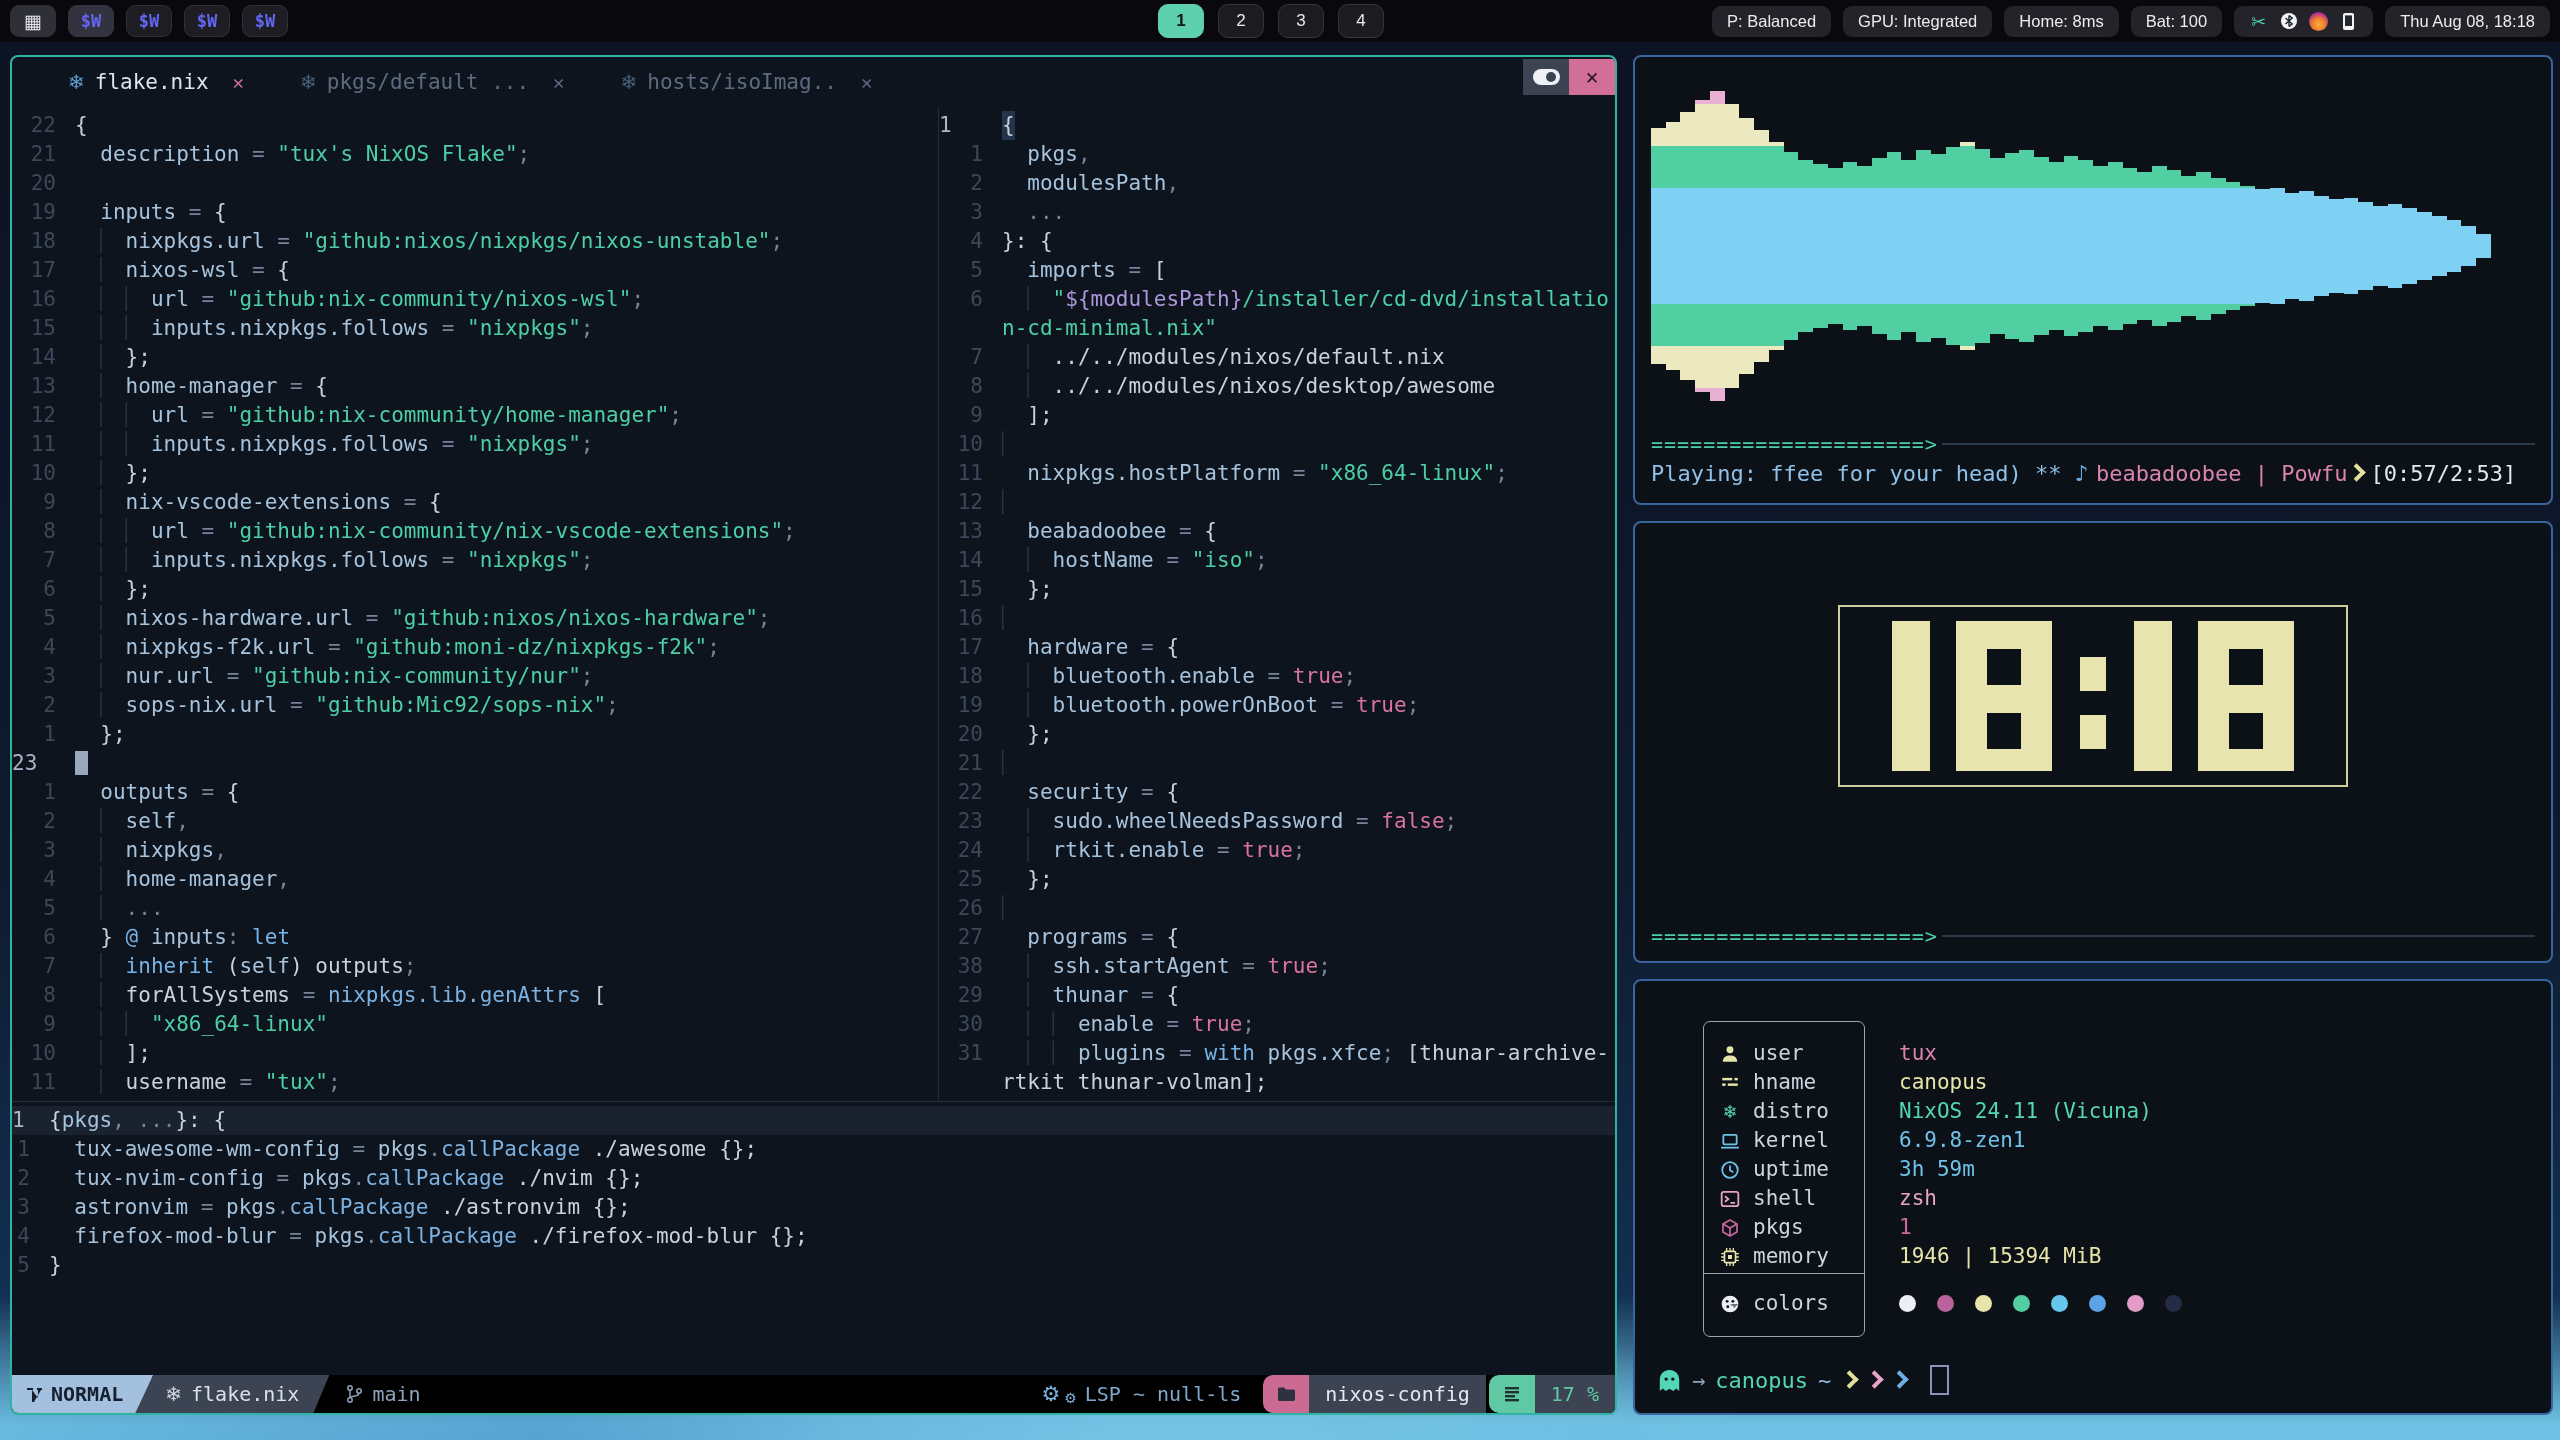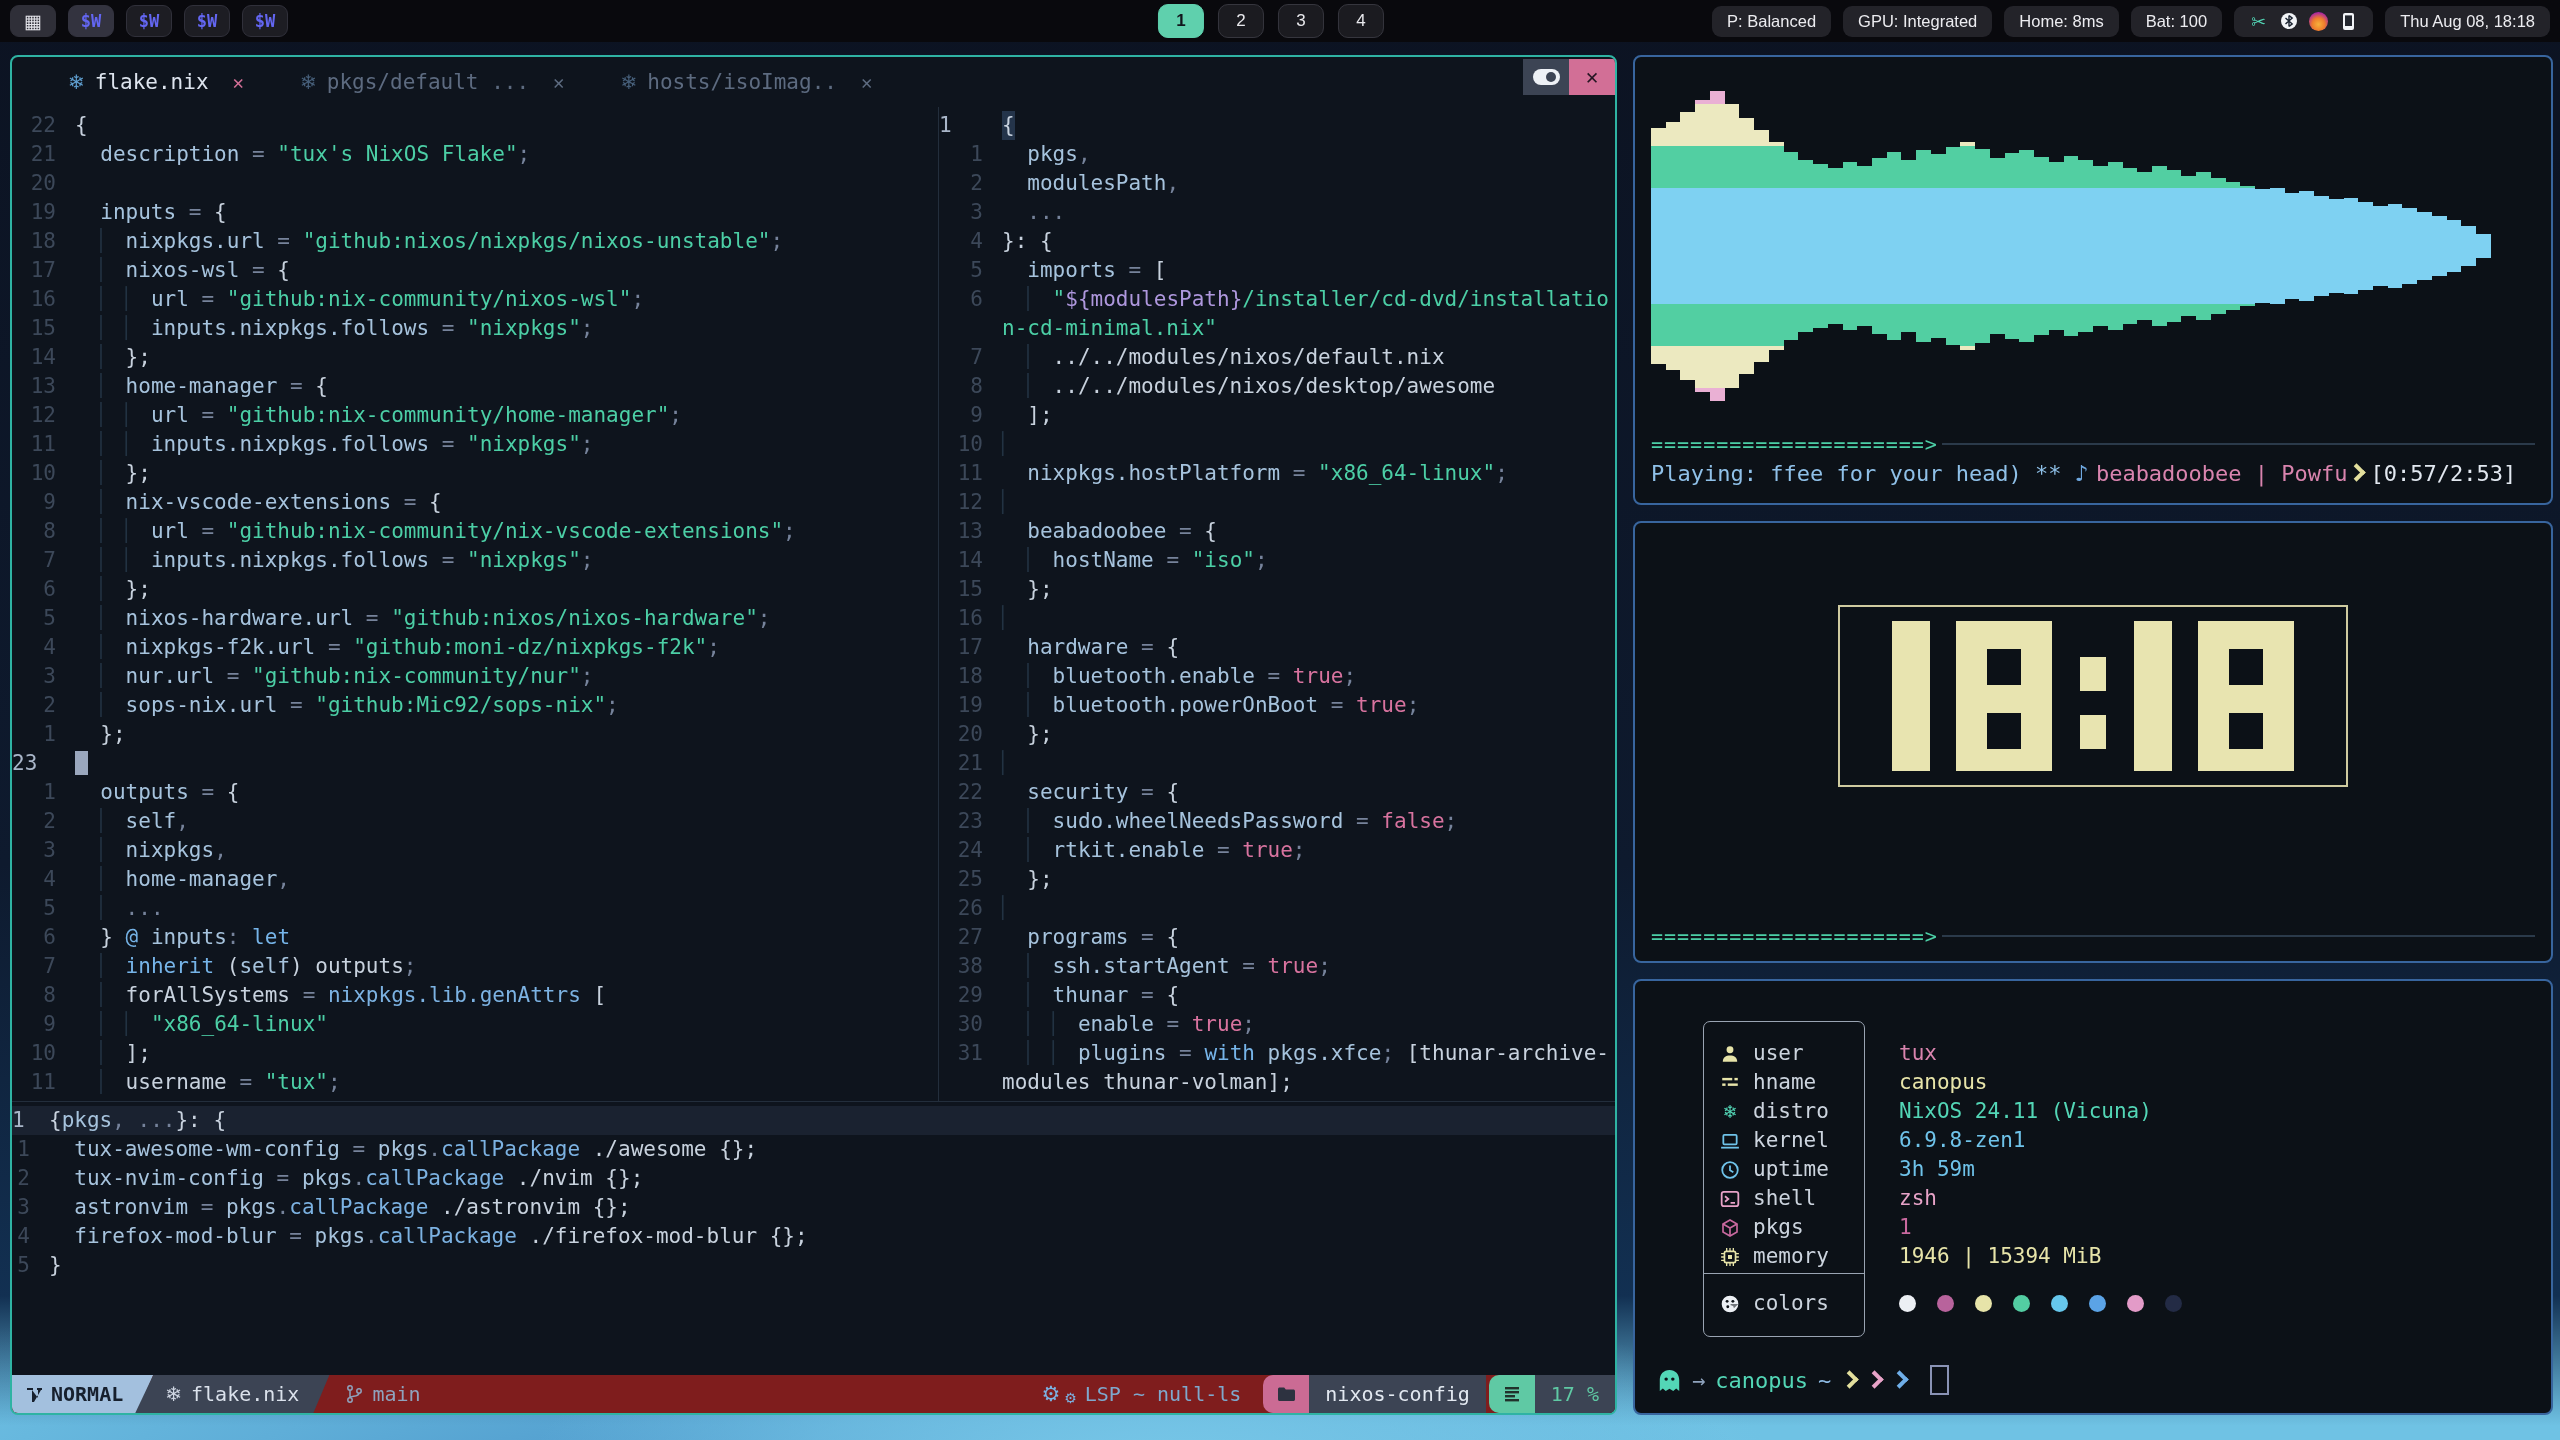--- a/index.html
+++ b/index.html
@@ -46,21 +46,21 @@
   .cl{height:29px;line-height:29px;white-space:pre;font-size:21px;display:flex;}
   .cl .gut{color:#3c4859;text-align:right;margin-right:19px;flex:none;}
   .cl .gut.br{color:#a9b6c9;text-align:left;}
   .cl.hl{background:#1a2230;}
   .seg{white-space:pre;}
   .c-w{color:#c8d2de;} .c-id{color:#a6c3dd;} .c-fn{color:#7cb2e2;} .c-op{color:#76839b;}
   .c-str{color:#4ccfa6;} .c-kw{color:#76b4e8;} .c-bo{color:#d8739f;} .c-in{color:#ae97dd;}
   .c-gd{color:#223242;} .c-sp{color:#c8d2de;} .c-mb{background:#24344a;}
   .cur-block{display:inline-block;width:13px;height:24px;background:#9aa7bd;margin-top:2px;}
   
-  .statusline{height:38px;background:#7f1d1d;display:flex;align-items:center;font-size:20px;position:relative;}
+  .statusline{height:38px;background:#000000;display:flex;align-items:center;font-size:20px;position:relative;}
   .sl-mode{background:#a3c0de;color:#17202e;font-weight:bold;height:38px;display:flex;align-items:center;gap:8px;padding:0 30px 0 14px;clip-path:polygon(0 0,100% 0,calc(100% - 16px) 100%,0 100%);}
   .sl-file{background:#3c4454;color:#dbe2ec;height:38px;display:flex;align-items:center;gap:9px;padding:0 30px 0 30px;margin-left:-18px;clip-path:polygon(18px 0,100% 0,calc(100% - 16px) 100%,0 100%);}
   .sl-file .snow{font-family:"DejaVu Sans",sans-serif;color:#cfd6e2;}
   .sl-branch{display:flex;align-items:center;gap:8px;color:#8fa3bd;margin-left:16px;}
   .sl-right{margin-left:auto;display:flex;align-items:center;height:38px;}
   .sl-lsp{color:#7fa8cc;display:flex;align-items:center;gap:8px;margin-right:22px;}
   .gear1{font-family:"DejaVu Sans",sans-serif;font-size:21px;color:#7cb2e2;}
   .gear2{font-family:"DejaVu Sans",sans-serif;font-size:14px;color:#7cb2e2;margin-left:-4px;margin-top:8px;}
   .cap{width:46px;height:38px;border-radius:10px 0 0 10px;display:flex;align-items:center;justify-content:center;}
   .cap.pink{background:#cb6b94;}
@@ -249,21 +249,21 @@
         <div class="cl"><span class="gut" style="width: 44px;">22</span><span class="seg c-sp">  </span><span class="seg c-id">security</span><span class="seg c-op"> = </span><span class="seg c-w">{</span></div>
         <div class="cl"><span class="gut" style="width: 44px;">23</span><span class="seg c-sp">  </span><span class="seg c-gd">▏</span><span class="seg c-sp"> </span><span class="seg c-id">sudo.wheelNeedsPassword</span><span class="seg c-op"> = </span><span class="seg c-bo">false</span><span class="seg c-op">;</span></div>
         <div class="cl"><span class="gut" style="width: 44px;">24</span><span class="seg c-sp">  </span><span class="seg c-gd">▏</span><span class="seg c-sp"> </span><span class="seg c-id">rtkit.enable</span><span class="seg c-op"> = </span><span class="seg c-bo">true</span><span class="seg c-op">;</span></div>
         <div class="cl"><span class="gut" style="width: 44px;">25</span><span class="seg c-sp">  </span><span class="seg c-w">};</span></div>
         <div class="cl"><span class="gut" style="width: 44px;">26</span><span class="seg c-gd">▏</span></div>
         <div class="cl"><span class="gut" style="width: 44px;">27</span><span class="seg c-sp">  </span><span class="seg c-id">programs</span><span class="seg c-op"> = </span><span class="seg c-w">{</span></div>
         <div class="cl"><span class="gut" style="width: 44px;">38</span><span class="seg c-sp">  </span><span class="seg c-gd">▏</span><span class="seg c-sp"> </span><span class="seg c-id">ssh.startAgent</span><span class="seg c-op"> = </span><span class="seg c-bo">true</span><span class="seg c-op">;</span></div>
         <div class="cl"><span class="gut" style="width: 44px;">29</span><span class="seg c-sp">  </span><span class="seg c-gd">▏</span><span class="seg c-sp"> </span><span class="seg c-id">thunar</span><span class="seg c-op"> = </span><span class="seg c-w">{</span></div>
         <div class="cl"><span class="gut" style="width: 44px;">30</span><span class="seg c-sp">  </span><span class="seg c-gd">▏</span><span class="seg c-sp"> </span><span class="seg c-gd">▏</span><span class="seg c-sp"> </span><span class="seg c-id">enable</span><span class="seg c-op"> = </span><span class="seg c-bo">true</span><span class="seg c-op">;</span></div>
         <div class="cl"><span class="gut" style="width: 44px;">31</span><span class="seg c-sp">  </span><span class="seg c-gd">▏</span><span class="seg c-sp"> </span><span class="seg c-gd">▏</span><span class="seg c-sp"> </span><span class="seg c-id">plugins</span><span class="seg c-op"> = </span><span class="seg c-kw">with</span><span class="seg c-sp"> </span><span class="seg c-id">pkgs.xfce</span><span class="seg c-op">; </span><span class="seg c-w">[thunar-archive-</span></div>
-        <div class="cl"><span class="gut" style="width: 44px;"></span><span class="seg c-w">modules thunar-volman];</span></div>
+        <div class="cl"><span class="gut" style="width: 44px;"></span><span class="seg c-w">rtkit thunar-volman];</span></div>
       </div>
   </div>
   <div class="bottompane" id="pane-bottom">
       <div class="cl hl"><span class="gut br" style="width: 18px;">1</span><span class="seg c-w">{</span><span class="seg c-id">pkgs</span><span class="seg c-op">, </span><span class="seg c-op">...</span><span class="seg c-w">}: {</span></div>
       <div class="cl"><span class="gut" style="width: 18px;">1</span><span class="seg c-sp">  </span><span class="seg c-id">tux-awesome-wm-config</span><span class="seg c-op"> = </span><span class="seg c-id">pkgs</span><span class="seg c-op">.</span><span class="seg c-fn">callPackage</span><span class="seg c-sp"> </span><span class="seg c-w">./awesome {};</span></div>
       <div class="cl"><span class="gut" style="width: 18px;">2</span><span class="seg c-sp">  </span><span class="seg c-id">tux-nvim-config</span><span class="seg c-op"> = </span><span class="seg c-id">pkgs</span><span class="seg c-op">.</span><span class="seg c-fn">callPackage</span><span class="seg c-sp"> </span><span class="seg c-w">./nvim {};</span></div>
       <div class="cl"><span class="gut" style="width: 18px;">3</span><span class="seg c-sp">  </span><span class="seg c-id">astronvim</span><span class="seg c-op"> = </span><span class="seg c-id">pkgs</span><span class="seg c-op">.</span><span class="seg c-fn">callPackage</span><span class="seg c-sp"> </span><span class="seg c-w">./astronvim {};</span></div>
       <div class="cl"><span class="gut" style="width: 18px;">4</span><span class="seg c-sp">  </span><span class="seg c-id">firefox-mod-blur</span><span class="seg c-op"> = </span><span class="seg c-id">pkgs</span><span class="seg c-op">.</span><span class="seg c-fn">callPackage</span><span class="seg c-sp"> </span><span class="seg c-w">./firefox-mod-blur {};</span></div>
       <div class="cl"><span class="gut" style="width: 18px;">5</span><span class="seg c-w">}</span></div>
     </div>

